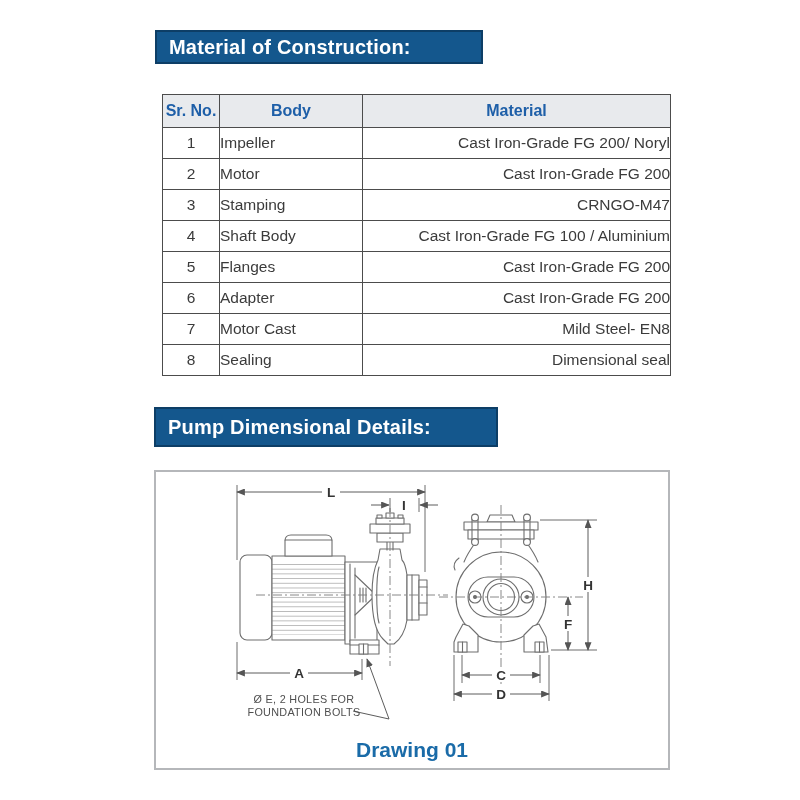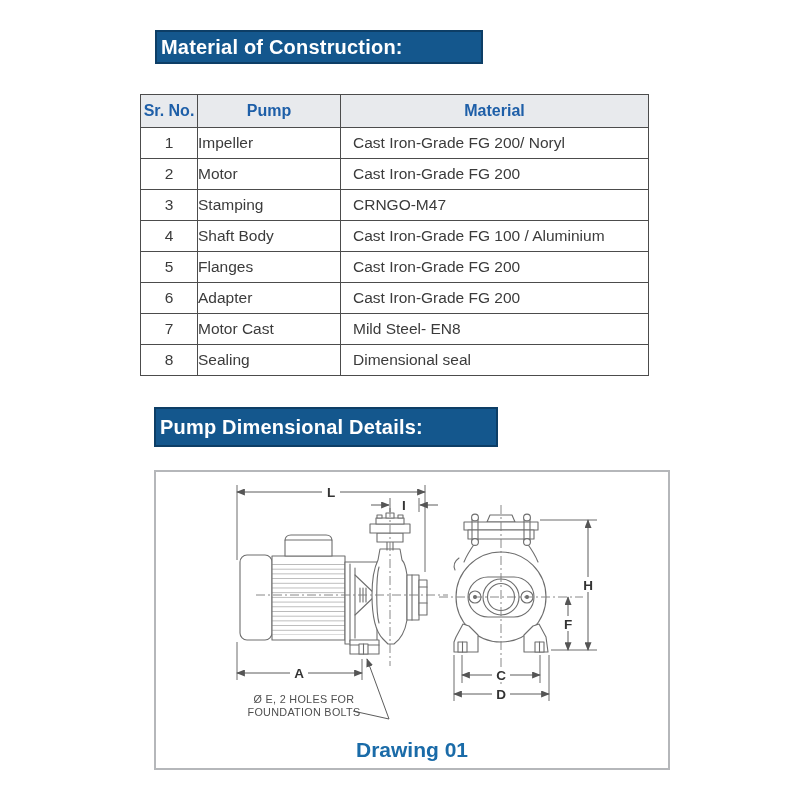--- a/index.html
+++ b/index.html
@@ -4,41 +4,41 @@
 <style>
   html,body{margin:0;padding:0;}
   body{
     width:800px;height:800px;position:relative;background:#ffffff;
     font-family:"Liberation Sans", sans-serif;overflow:hidden;
   }
   .title-bar{
     position:absolute;box-sizing:border-box;
     background:#14578d;border:2px solid #0d3e66;
     color:#ffffff;font-weight:bold;font-size:20px;
-    display:flex;align-items:center;padding-left:4px;
+    display:flex;align-items:center;padding-left:12px;
     letter-spacing:.2px;
   }
   #bar-material{left:155px;top:30px;width:328px;height:34px;}
   #bar-dimensional{left:154px;top:407px;width:344px;height:40px;}
   #moc-table{
-    position:absolute;left:140px;top:94px;width:508px;
+    position:absolute;left:162px;top:94px;width:508px;
     border-collapse:collapse;table-layout:fixed;
   }
   #moc-table th,#moc-table td{
     border:1.6px solid #4c4c4c;box-sizing:border-box;
     font-size:15.5px;color:#3b3b3b;padding:0;
   }
   #moc-table th{
     height:33px;background:#e8eaed;color:#1e5fa8;
     font-weight:bold;font-size:16px;text-align:center;
   }
   #moc-table td{height:31px;}
   #moc-table td.c-sr{text-align:center;}
   #moc-table td.c-part{text-align:left;}
-  #moc-table td.c-mat{text-align:left;padding-left:12px;}
+  #moc-table td.c-mat{text-align:right;padding-left:12px;}
   #drawing-box{
     position:absolute;left:154px;top:470px;width:516px;height:300px;
     border:2px solid #b5b7ba;box-sizing:border-box;background:#ffffff;
   }
   #drawing-box svg{display:block;width:100%;height:100%;}
   .shape{stroke:#6e6e6e;stroke-width:1.1;fill:#ffffff;stroke-linejoin:round;stroke-linecap:round;}
   .shape-open{stroke:#6e6e6e;stroke-width:1.1;fill:none;stroke-linejoin:round;stroke-linecap:round;}
   .cline{stroke:#7a7a7a;stroke-width:.9;fill:none;stroke-dasharray:9 3 2 3;}
   .ext{stroke:#5c5c5c;stroke-width:.9;fill:none;}
   .dim{stroke:#5c5c5c;stroke-width:1;fill:none;}
@@ -56,21 +56,21 @@
 
 <table id="moc-table">
   <colgroup>
       <col style="width:57px">
       <col style="width:143px">
       <col style="width:308px">
     </colgroup>
   <thead>
     <tr>
       <th>Sr. No.</th>
-      <th>Pump</th>
+      <th>Body</th>
       <th>Material</th>
     </tr>
   </thead>
   <tbody>
     <tr>
       <td class="c-sr">1</td>
       <td class="c-part">Impeller</td>
       <td class="c-mat">Cast Iron-Grade FG 200/ Noryl</td>
     </tr>
     <tr>

